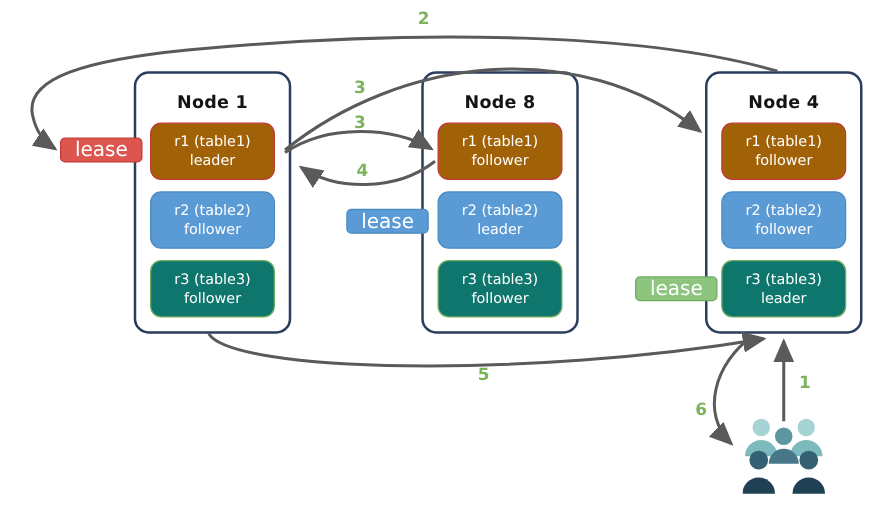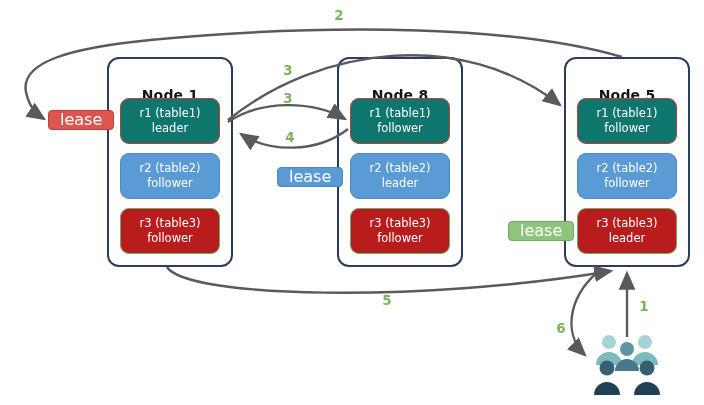--- a/index.html
+++ b/index.html
@@ -4,28 +4,28 @@
 <title>Replica Lease Diagram</title>
 <style>
   html,body { margin:0; padding:0; background:#ffffff; }
   body { font-family:"DejaVu Sans","Liberation Sans",sans-serif; }
   .canvas { position:relative; width:704px; height:405px; background:#ffffff; overflow:hidden; }
 
   .node { position:absolute; top:57px; width:126px; height:210px; background:#fff;
           border:2px solid #2B3D5E; border-radius:12px; box-sizing:border-box; }
   #node1 { left:107px; } #node2 { left:337px; } #node3 { left:564px; }
   .node-title { display:block; text-align:center; font-weight:bold; font-size:14px;
-                color:#141414; margin-top:28px; letter-spacing:.2px; }
+                color:#141414; margin-top:15px; letter-spacing:.2px; }
 
   .replica { position:absolute; left:11px; width:100px; height:46px; border-radius:9px;
              box-sizing:border-box; display:flex; flex-direction:column; align-items:center;
              justify-content:center; color:#fff; font-size:11.5px; line-height:15px; text-align:center; }
-  .replica.red   { background:#0f766e; border:1.5px solid #C23B35; }
+  .replica.red   { background:#a16207; border:1.5px solid #C23B35; }
   .replica.blue  { background:#5B9BD5; border:1.5px solid #4A8AC2; }
-  .replica.green { background:#b91c1c; border:1.5px solid #6FAB5E;justify-content:center; }
+  .replica.green { background:#0f766e; border:1.5px solid #6FAB5E;justify-content:center; }
   .pos-r1 { top:39px; } .pos-r2 { top:94px; } .pos-r3 { top:149px; }
 
   .lease { position:absolute; color:#fff; font-size:16px; line-height:18px; padding:0 11px;
            border-radius:4px; box-sizing:border-box; z-index:5; }
   .lease.red   { background:#DC554F; border:1px solid #C23B35; left:48px;  top:110px; }
   .lease.blue  { background:#5B9BD5; border:1px solid #4A8AC2; left:277px; top:167px; }
   .lease.green { background:#8EC57E; border:1px solid #6FAB5E; left:508px; top:221px; }
 
   .step { position:absolute; transform:translate(-50%,-50%); color:#7CB45E;
           font-weight:bold; font-size:13.5px; z-index:6; }
@@ -89,21 +89,21 @@
       <span>r2 (table2)</span>
       <span>leader</span>
     </div>
     <div class="replica green pos-r3">
       <span>r3 (table3)</span>
       <span>follower</span>
     </div>
   </div>
 
   <div class="node" id="node3">
-    <span class="node-title">Node 5</span>
+    <span class="node-title">Node 4</span>
     <div class="replica red pos-r1">
       <span>r1 (table1)</span>
       <span>follower</span>
     </div>
     <div class="replica blue pos-r2">
       <span>r2 (table2)</span>
       <span>follower</span>
     </div>
     <div class="replica green pos-r3">
       <span>r3 (table3)</span>

